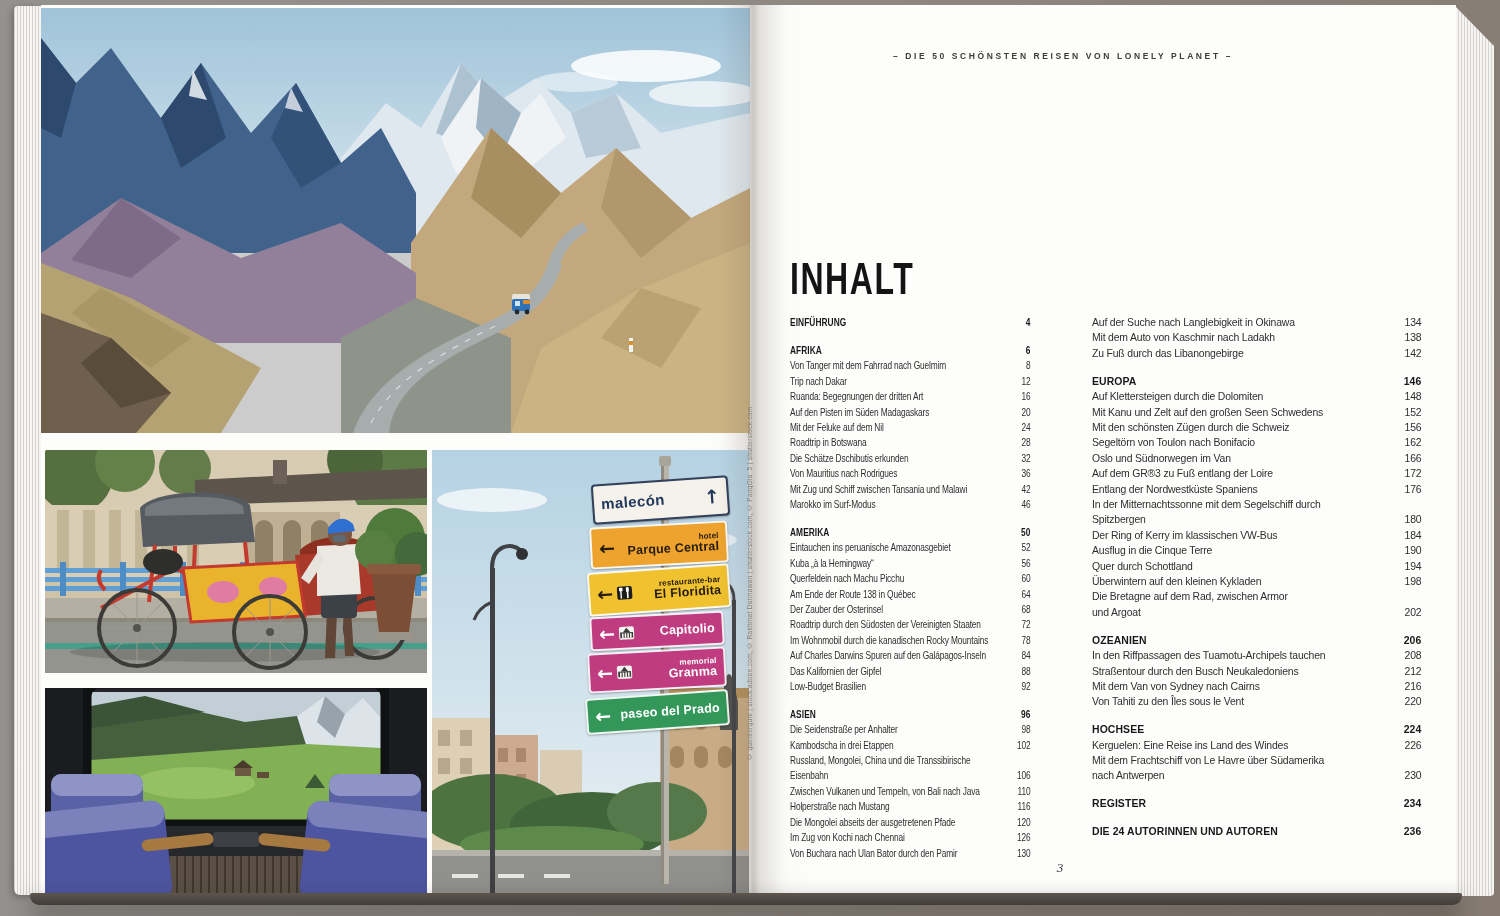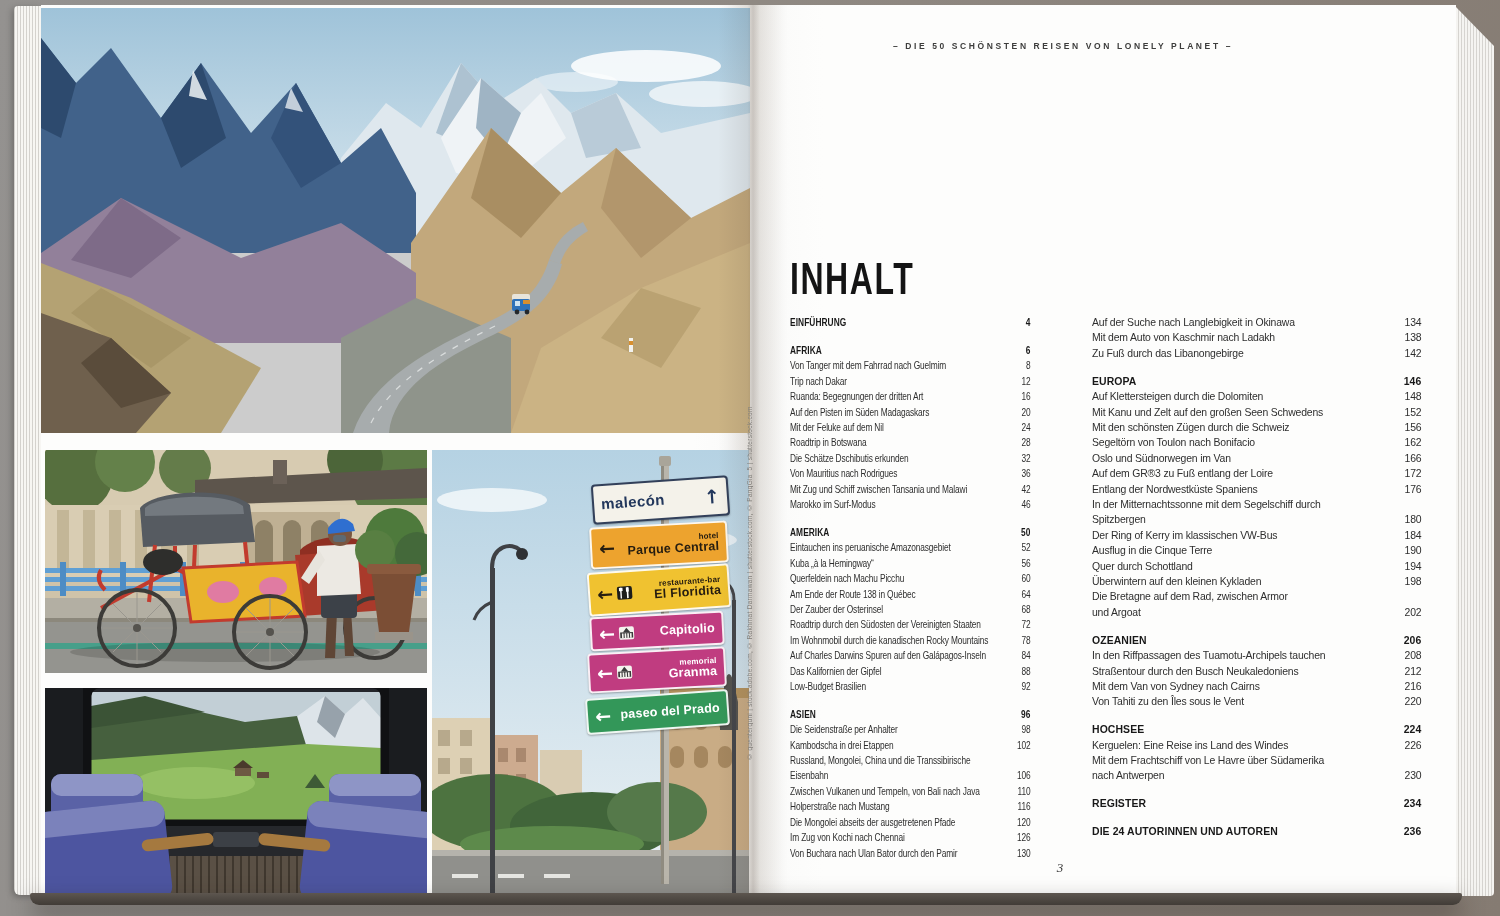--- a/index.html
+++ b/index.html
@@ -48,21 +48,21 @@
   .sign.s-white { border:2px solid #32405a; }
   .sign.s-color { border:2px solid rgba(255,255,255,.92); }
   .sign.s-malecon .stext { text-align:left; }
   .sign.s-malecon .main { font-size:15px; letter-spacing:.4px; }
   .iconbox { flex:0 0 auto; display:flex; align-items:center; justify-content:center;
     width:15px; height:13px; border-radius:2px; }
   .iconbox.dark  { background:#1d1d1b; }
   .iconbox.light { background:#f5f3ee; }
 
   
-  .running-head { position:absolute; left:0; top:36px; width:620px; text-align:center;
+  .running-head { position:absolute; left:0; top:46px; width:620px; text-align:center;
     font-size:8.5px; font-weight:bold; letter-spacing:2.6px; color:#3d3d3c; }
   .inhalt-title { position:absolute; left:37px; top:249px; font-size:41px; font-weight:800;
     letter-spacing:2px; color:#141414; transform:scale(.78,1.08); transform-origin:0 0; white-space:nowrap; }
   .toc-col { position:absolute; top:309px; transform-origin:0 0; }
   #toc-left  { left:37px;  width:334px; transform:scaleX(.72); }
   #toc-right { left:339px; width:366px; transform:scaleX(.90); }
   .toc-row { display:flex; align-items:flex-end; font-size:11.6px; line-height:15.4px;
     letter-spacing:-.2px; color:#2e2e2e; }
   .toc-row .toc-label { flex:1 1 auto; white-space:pre-line; min-width:0; }
   .toc-row .toc-page  { flex:0 0 36px; text-align:right; }

